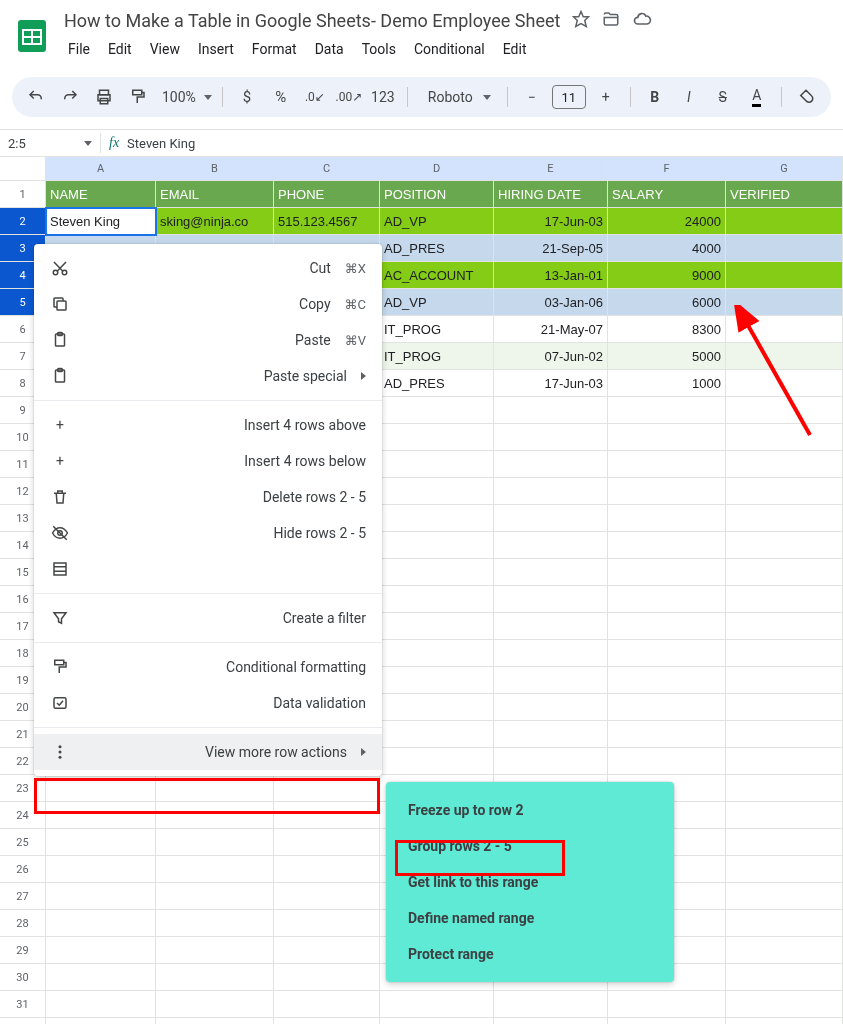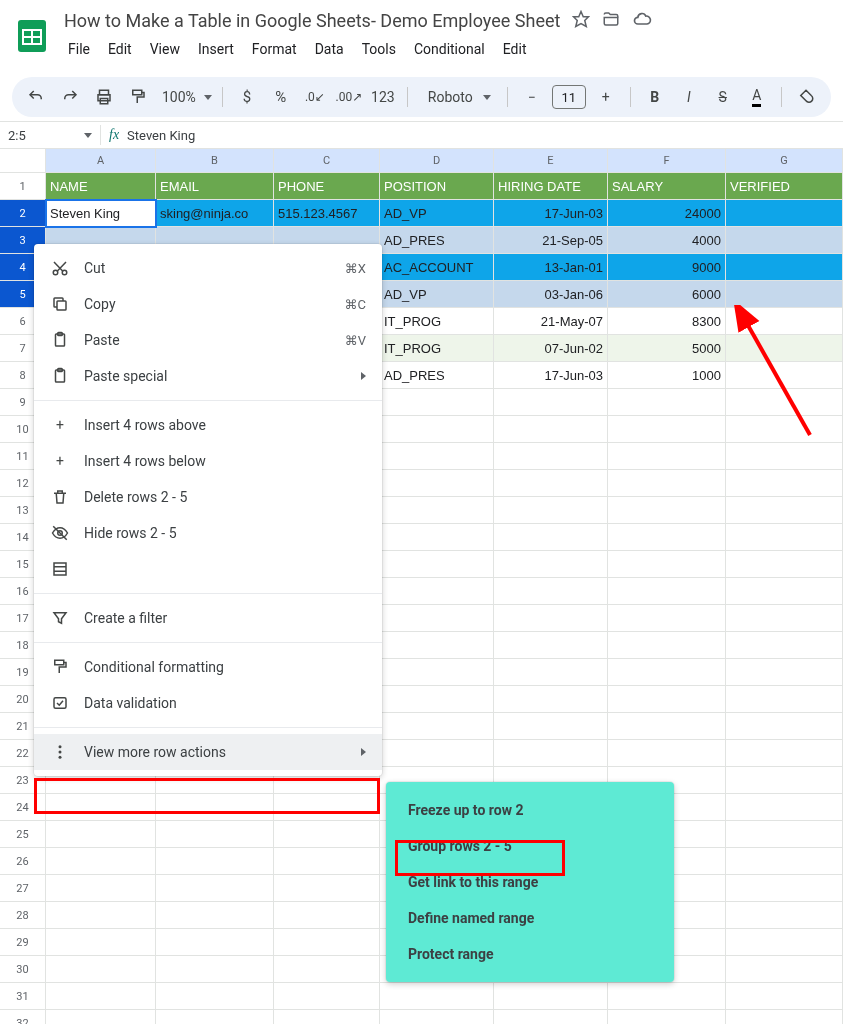--- a/index.html
+++ b/index.html
@@ -22,48 +22,48 @@
     .toolbar-wrap { padding: 6px 12px 4px 12px; }
     .toolbar { background: #edf2fa; border-radius: 24px; height: 40px; display: flex; align-items: center; padding: 8px 10px; gap: 6px; }
     .tb-btn { width: 28px; height: 28px; display: flex; align-items: center; justify-content: center; border-radius: 4px; color: #444746; cursor: pointer; }
     .tb-text { font-size: 14px; color: #444746; padding: 0 4px; }
     .tb-sep { width: 1px; height: 20px; background: #c7c7c7; margin: 0 4px; }
     .zoom-group { display: flex; align-items: center; gap: 4px; }
     .font-dd { display:flex; align-items:center; gap:6px; padding:0 6px;}
     .size-box { border:1px solid #747775; border-radius:4px; width:34px; height:24px; display:flex; align-items:center; justify-content:center; font-size:13px; }
     
     
-    .namebar { display: flex; align-items: center; height: 28px; border-top: 1px solid #e1e3e1; border-bottom: 1px solid #e1e3e1; }
+    .namebar { display: flex; align-items: center; height: 28px; border-top: 1px solid #e1e3e1; border-bottom: 1px solid #e1e3e1; margin-top: 8px; }
     .name-box { width: 100px; padding: 0 8px; display:flex; align-items:center; gap:6px; font-size:13px; color:#3c4043; }
     .fx { color:#0f766e; font-style: italic; font-family: Liberation Serif, serif; padding:0 8px; }
     .formula-val { font-size: 13px; color:#3c4043; }
     .nb-sep { width:1px; height:20px; background:#e1e3e1; }
 
     
     .grid { display: grid; grid-template-columns: 46px 110px 118px 106px 114px 114px 118px 117px; font-size: 13px; }
     .col-h { background:#fff; border-right:1px solid #e1e3e1; border-bottom:1px solid #e1e3e1; text-align:center; color:#5f6368; font-size:11px; height:24px; line-height:24px; }
     .col-h.sel { background:#d3e3fd; }
     .row-h { background:#fff; border-right:1px solid #e1e3e1; border-bottom:1px solid #e1e3e1; text-align:center; color:#5f6368; font-size:11px; height:27px; line-height:27px; }
     .row-h.sel { background:#0b57d0; color:#fff; }
     .corner { background:#fff; border-right:1px solid #e1e3e1; border-bottom:1px solid #e1e3e1; }
     .cell { border-right:1px solid #e1e3e1; border-bottom:1px solid #e1e3e1; height:27px; padding:0 4px; display:flex; align-items:center; overflow:hidden; white-space:nowrap; font-family: Arial, sans-serif; }
     .cell.right { justify-content:flex-end; }
     .hdr { background:#6aa84f; color:#fff; }
-    .row-sel { background:#0ea5e9;text-align:center; }
+    .row-sel { background:#84cc16;text-align:center; }
     .row-sel-active { background:#fff; outline:2px solid #1a73e8; outline-offset:-1px; z-index:1; }
     .row-drk { background:#c5d8ec; }
     .band-odd { background:#fff; }
     .band-even2 { background:#eef5ea;}
 
     
     .ctx-menu { position:absolute; background:#fff; border-radius:4px; box-shadow: 0 2px 6px rgba(0,0,0,.2), 0 0 0 1px rgba(0,0,0,.05); padding:6px 0; font-size:14px; color:#3c4043; width:348px; }
     .ctx-item { display:flex; align-items:center; height:36px; padding:0 16px; cursor:pointer; gap:14px; }
     .ctx-item:hover, .ctx-item.hover { background:#eef0f2; }
     .ctx-icon { width:20px; height:20px; display:flex; align-items:center; justify-content:center; color:#444746; flex-shrink:0; }
-    .ctx-label { flex:1; }
+    .ctx-label { flex:1;text-align:right; }
     .ctx-short { color:#5f6368; font-size:13px; }
     .ctx-sep { height:1px; background:#e8eaed; margin:6px 0; }
     .ctx-arrow { color:#5f6368; }
 
     .submenu { position:absolute; background:#5eead4; border-radius:4px; box-shadow:0 2px 6px rgba(0,0,0,.2),0 0 0 1px rgba(0,0,0,.05); padding:10px 0; width:288px;font-weight:bold; }
     .sub-item { padding: 10px 22px; font-size:14px; color:#3c4043; cursor:pointer; }
 
     .red-box { position:absolute; border:3px solid #ff0000; pointer-events:none; }
     .red-arrow { position:absolute; pointer-events:none; }
 

